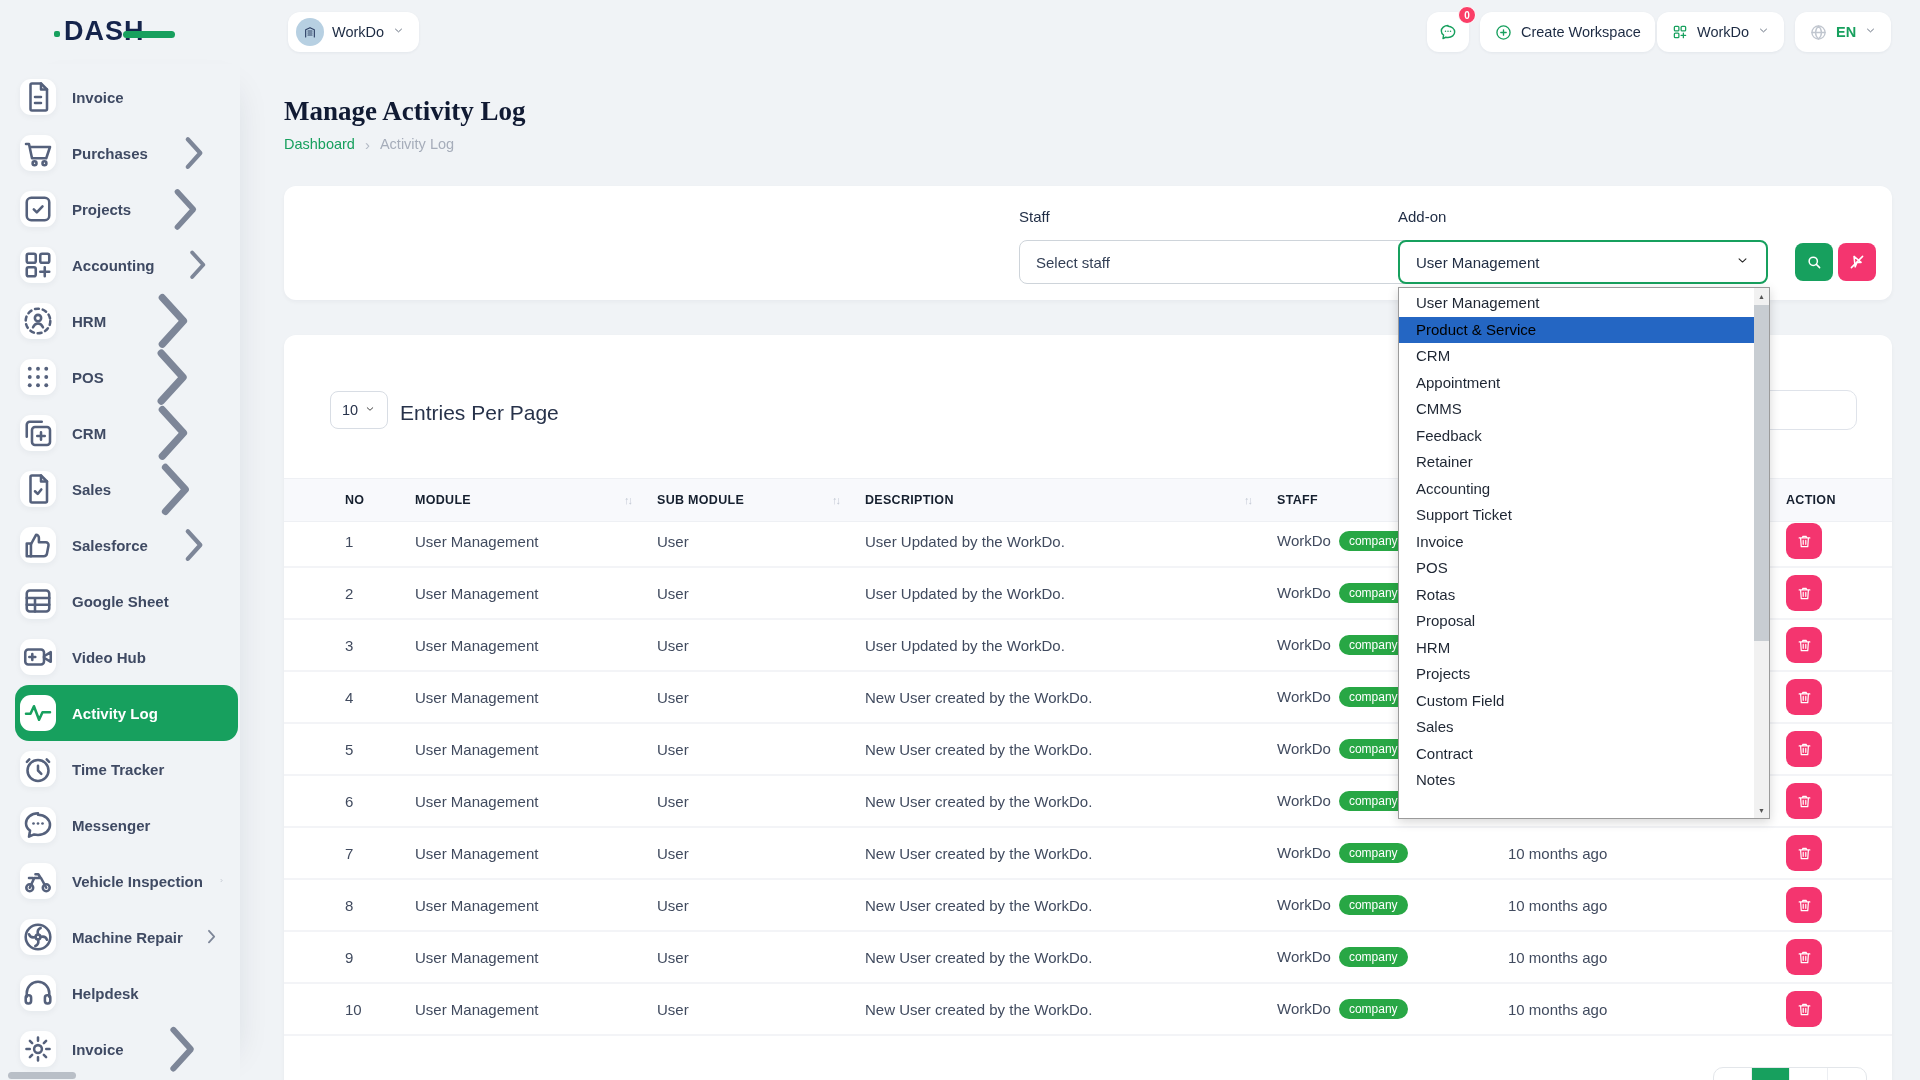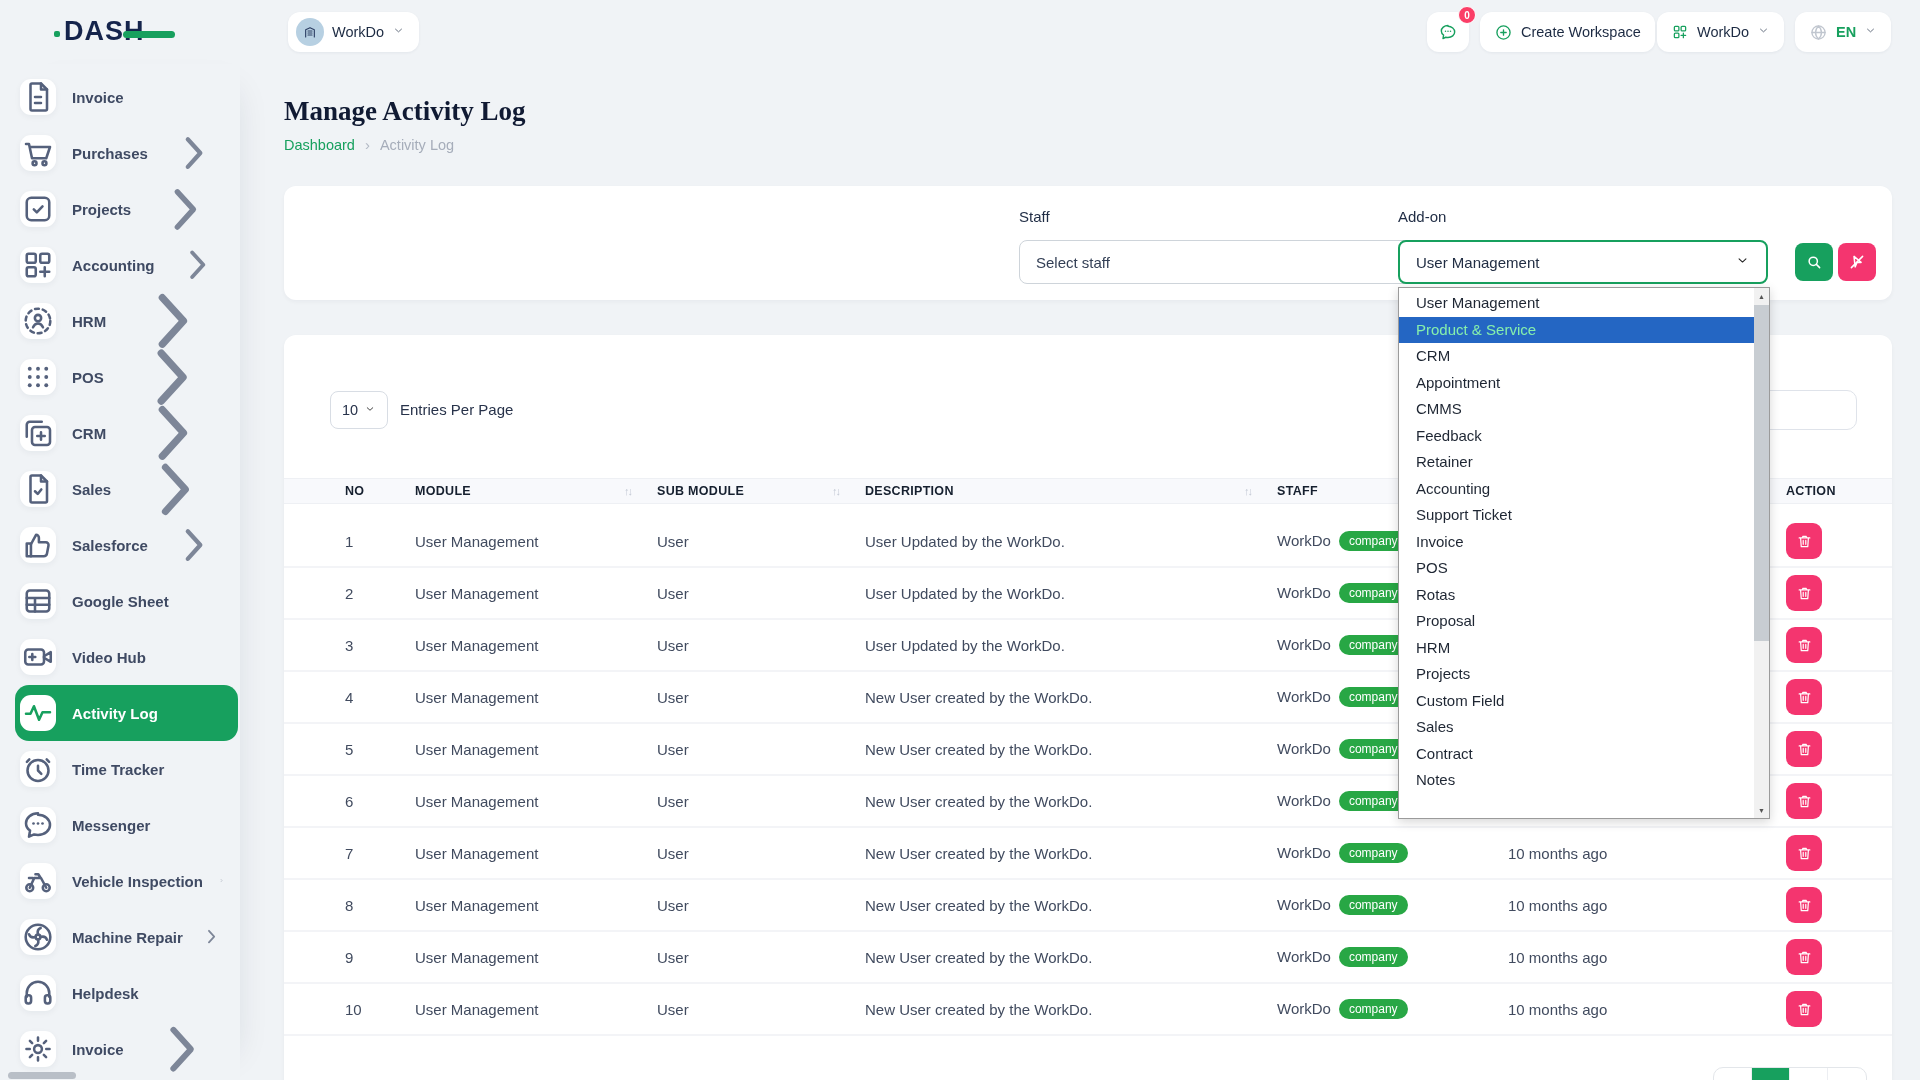--- a/index.html
+++ b/index.html
@@ -46,21 +46,21 @@
   .side-label{font-size:15px;font-weight:600;color:var(--txt);white-space:nowrap;}
   .side-chev{margin-left:auto;margin-right:14px;display:flex;}
   .side-chev svg{width:12px;height:12px;color:#7d8698;}
   .side-item.active{background:var(--green);}
   .side-item.active .side-label{color:#fff;font-weight:700;}
   .side-item.active .tile{color:var(--green);box-shadow:none;}
   .sidebar-hscroll{position:absolute;left:8px;bottom:1px;width:68px;height:7px;border-radius:4px;background:#b9bfc7;}
 
   
   .page-title{position:absolute;left:284px;top:96px;font-size:27px;font-weight:700;color:#101a33;font-family:Liberation Serif, serif;}
-  .breadcrumb{position:absolute;left:284px;top:136px;font-size:14.5px;display:flex;align-items:center;gap:10px;}
+  .breadcrumb{position:absolute;left:284px;top:136px;font-size:14.5px;display:flex;gap:10px;}
   .bc-home{color:var(--green);cursor:pointer;}
   .bc-sep{color:#b2b9c4;font-size:15px;}
   .bc-cur{color:var(--muted);}
 
   
   .card{position:absolute;background:#fff;border-radius:12px;box-shadow:0 2px 4px rgba(16,24,40,.04);}
   .filter-card{left:284px;top:186px;width:1608px;height:114px;}
   .table-card{left:284px;top:335px;width:1608px;height:760px;}
 
   
@@ -73,43 +73,43 @@
   .select .chev{margin-left:auto;}
   .select .chev svg{width:15px;height:15px;color:#222;}
   .icon-btn{position:absolute;top:57px;width:38px;height:38px;border:none;border-radius:8px;display:flex;align-items:center;justify-content:center;cursor:pointer;}
   .icon-btn svg{width:18px;height:18px;color:#fff;stroke-width:2;}
   .search-btn{left:1511px;background:var(--green);}
   .reset-btn{left:1554px;background:var(--pink);}
 
   
   .entries-select{position:absolute;left:46px;top:56px;width:58px;height:38px;border:1px solid #d8dde4;border-radius:8px;background:#fff;display:flex;align-items:center;justify-content:center;gap:6px;font-size:14.5px;color:#27324a;cursor:pointer;}
   .entries-select .chev svg{width:12px;height:12px;color:#222;}
-  .entries-label{position:absolute;left:116px;top:66px;font-size:15px;color:#27324a;}
+  .entries-label{position:absolute;left:116px;top:66px;font-size:21px;color:#27324a;}
   .tbl-search{position:absolute;left:1291px;top:55px;width:282px;height:40px;border:1px solid #dfe3ea;border-radius:10px;background:#fff;z-index:1;}
 
-  .thead{position:absolute;left:0;top:143px;width:100%;height:26px;background:#f8f9fc;border-top:1px solid #eef0f4;border-bottom:1px solid #eef0f4;display:grid;grid-template-columns:70px 242px 208px 412px 231px 278px 1fr;padding-left:61px;align-items:center;}
+  .thead{position:absolute;left:0;top:143px;width:100%;height:44px;background:#f8f9fc;border-top:1px solid #eef0f4;border-bottom:1px solid #eef0f4;display:grid;grid-template-columns:70px 242px 208px 412px 231px 278px 1fr;padding-left:61px;align-items:center;}
   .th{display:flex;align-items:center;font-size:12.5px;font-weight:700;letter-spacing:.3px;color:#16202f;}
   .sort{margin-left:auto;margin-right:26px;font-size:11px;letter-spacing:-2px;color:#c3c9d4;cursor:pointer;}
   .tbody{position:absolute;left:0;top:181px;width:100%;}
   .trow{display:grid;grid-template-columns:70px 242px 208px 412px 231px 278px 1fr;padding-left:61px;align-items:center;height:52px;border-bottom:2px solid #f3f4f7;}
   .td{font-size:15px;color:#414b5f;}
   .badge{display:inline-block;margin-left:8px;background:var(--badge-green);color:#fff;font-size:12px;padding:3px 10px;border-radius:12px;vertical-align:1px;}
   .del-btn{width:36px;height:36px;border:none;border-radius:9px;background:var(--pink);display:flex;align-items:center;justify-content:center;cursor:pointer;}
   .del-btn svg{width:17px;height:17px;color:#fff;}
 
   .pagination{position:absolute;left:1429px;top:732px;display:flex;border:1px solid #e3e6ea;border-radius:10px;overflow:hidden;background:#fff;}
   .page-cell{width:38px;height:44px;display:flex;align-items:center;justify-content:center;font-size:15px;color:#5b6ab0;cursor:pointer;border-right:1px solid #eceef2;}
   .page-cell:last-child{border-right:none;}
   .page-cell.active{background:var(--green);color:#fff;}
 
   
   .addon-dropdown{position:absolute;left:1398px;top:287px;width:372px;height:532px;background:#fff;border:1px solid #9b9b9b;box-shadow:0 3px 10px rgba(0,0,0,.16);z-index:60;}
   .options{position:absolute;left:0;top:0;right:15px;bottom:0;overflow:hidden;padding-top:2px;}
   .option{height:26.5px;line-height:26.5px;padding-left:17px;font-size:15px;color:#1e2633;cursor:pointer;white-space:nowrap;}
-  .option.hl{background:var(--hl-blue);color:#86efac;}
+  .option.hl{background:var(--hl-blue);color:#000000;}
   .dd-scrollbar{position:absolute;right:0;top:0;bottom:0;width:15px;background:#f1f1f1;}
   .dd-arrow{position:absolute;left:0;width:15px;height:16px;display:flex;align-items:center;justify-content:center;font-size:7px;color:#555;}
   .dd-arrow.up{top:0;}
   .dd-arrow.down{bottom:0;}
   .dd-thumb{position:absolute;left:0;top:17px;width:15px;height:336px;background:#c8cdd2;}
 </style>
 </head>
 <body>
 
 <div class="stage">

